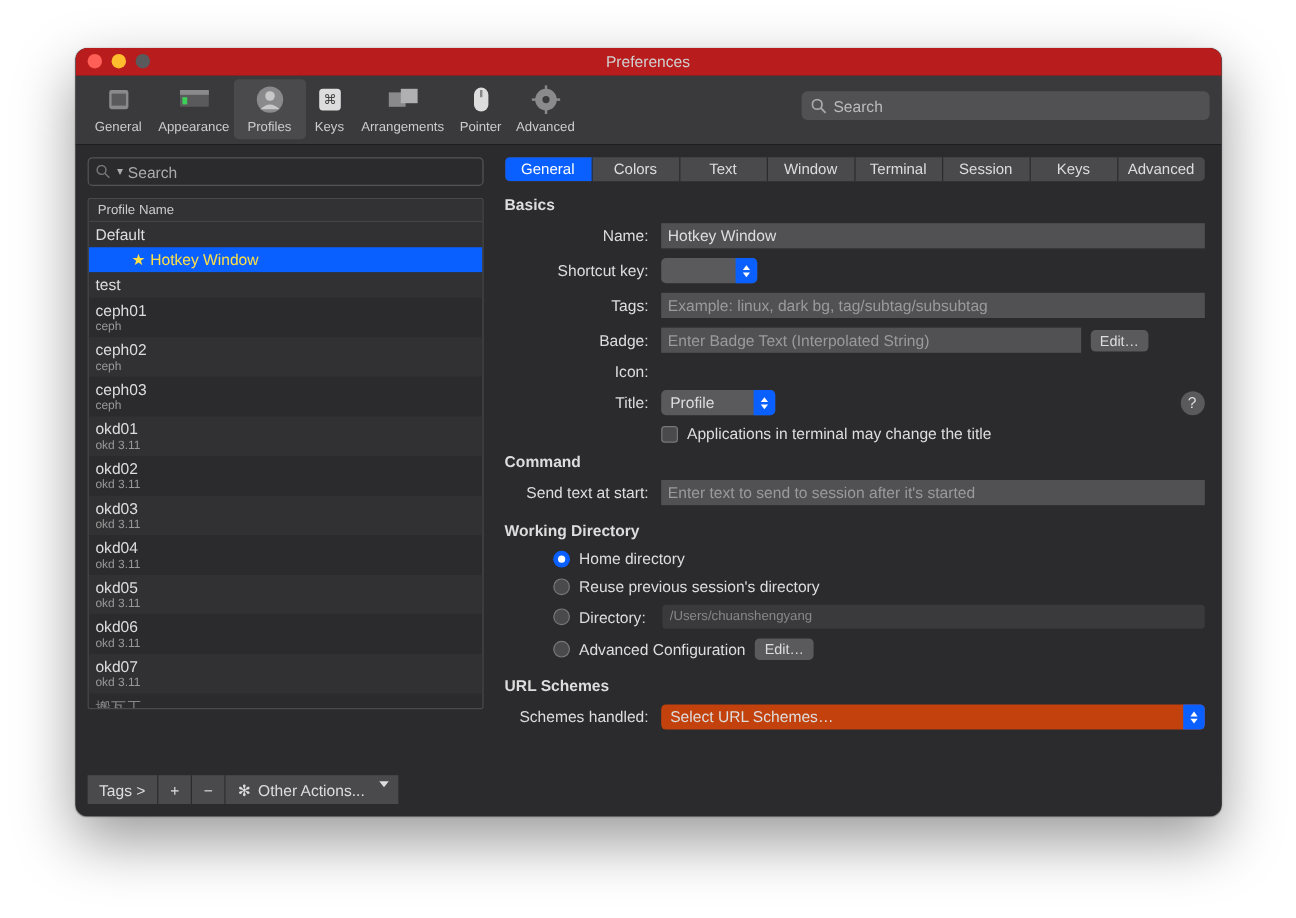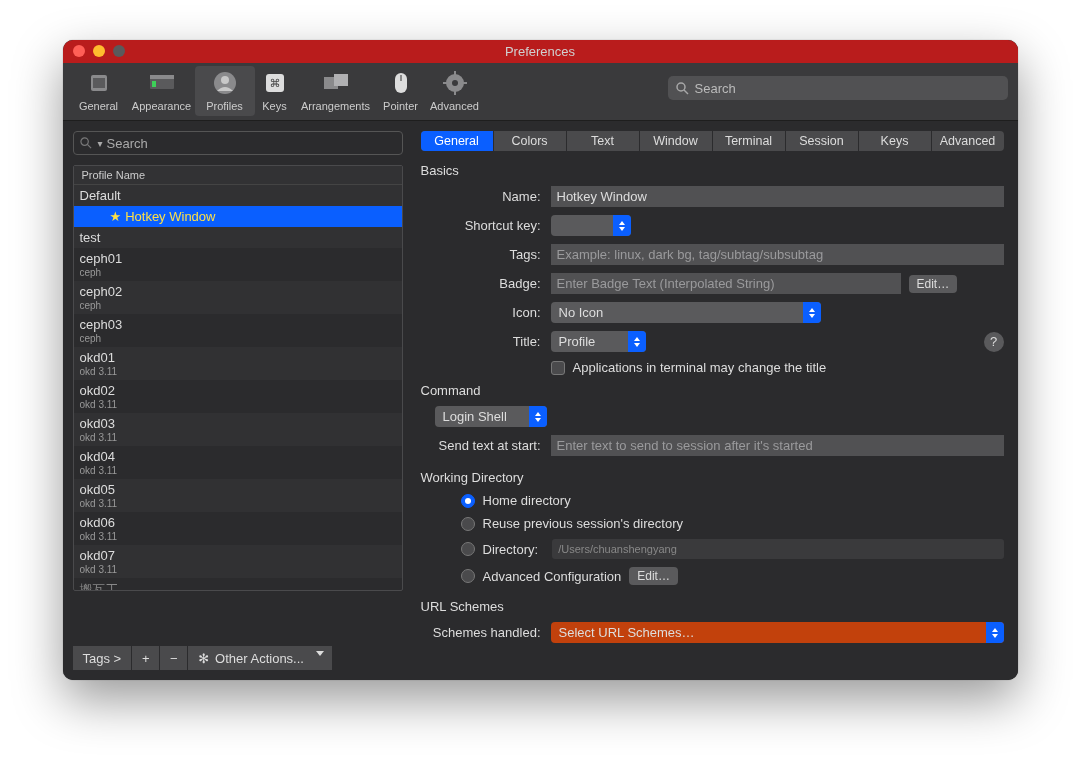--- a/index.html
+++ b/index.html
@@ -177,21 +177,21 @@
     flex: 1;
     text-align: center;
     padding: 3px 0;
     font-size: 12.5px;
     color: #ddd;
     border-right: 1px solid #2b2b2d;
   }
   .tab:last-child { border-right: none; }
   .tab.selected { background: #0a5fff; color: #fff; }
   .section-title {
-    font-weight: 400;
+    font-weight: 700;
     color: #ddd;
     margin: 6px 0 8px 0;
   }
   .form-row {
     display: flex;
     align-items: center;
     margin-bottom: 8px;
   }
   .form-label {
     width: 130px;
@@ -527,27 +527,20 @@
       </div>
 
       <div class="form-row">
         <div class="form-label">Badge:</div>
         <input class="text-input" style="flex: 0 0 350px;" placeholder="Enter Badge Text (Interpolated String)">
         <button class="edit-btn">Edit…</button>
       </div>
 
       <div class="form-row">
         <div class="form-label">Icon:</div>
-        <div class="popup" style="width:270px">
-          <span>No Icon</span>
-          <div class="popup-arrows">
-              <div class="up"></div>
-              <div class="down"></div>
-            </div>
-        </div>
       </div>
 
       <div class="form-row">
         <div class="form-label">Title:</div>
         <div class="popup" style="width:95px">
           <span>Profile</span>
           <div class="popup-arrows">
               <div class="up"></div>
               <div class="down"></div>
             </div>
@@ -557,30 +550,20 @@
       </div>
 
       <div class="form-row">
         <div class="form-label"></div>
         <div class="checkbox"></div>
         <span>Applications in terminal may change the title</span>
       </div>
 
       <div class="section-title">Command</div>
 
-      <div class="form-row">
-        <div style="width:14px"></div>
-        <div class="popup" style="width:112px">
-          <span>Login Shell</span>
-          <div class="popup-arrows">
-              <div class="up"></div>
-              <div class="down"></div>
-            </div>
-        </div>
-      </div>
 
       <div class="form-row">
         <div class="form-label">Send text at start:</div>
         <input class="text-input" placeholder="Enter text to send to session after it's started" style="">
       </div>
 
       <div class="section-title" style="margin-top:14px">Working Directory</div>
 
       <div class="form-row small-indent">
         <div class="radio checked"></div>

